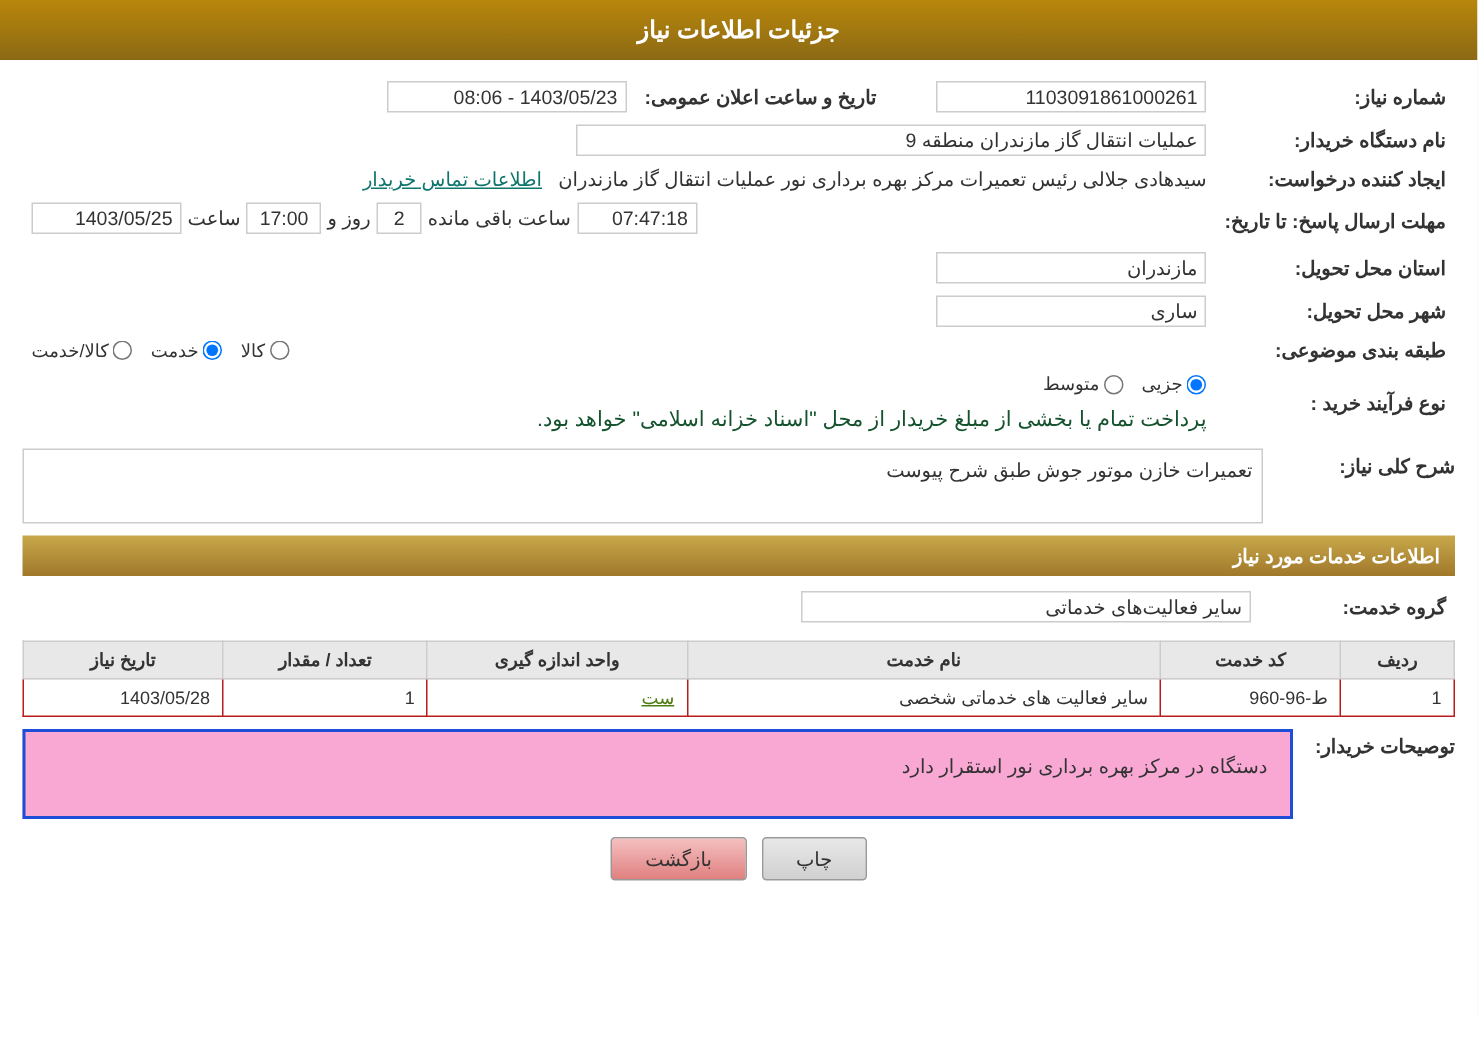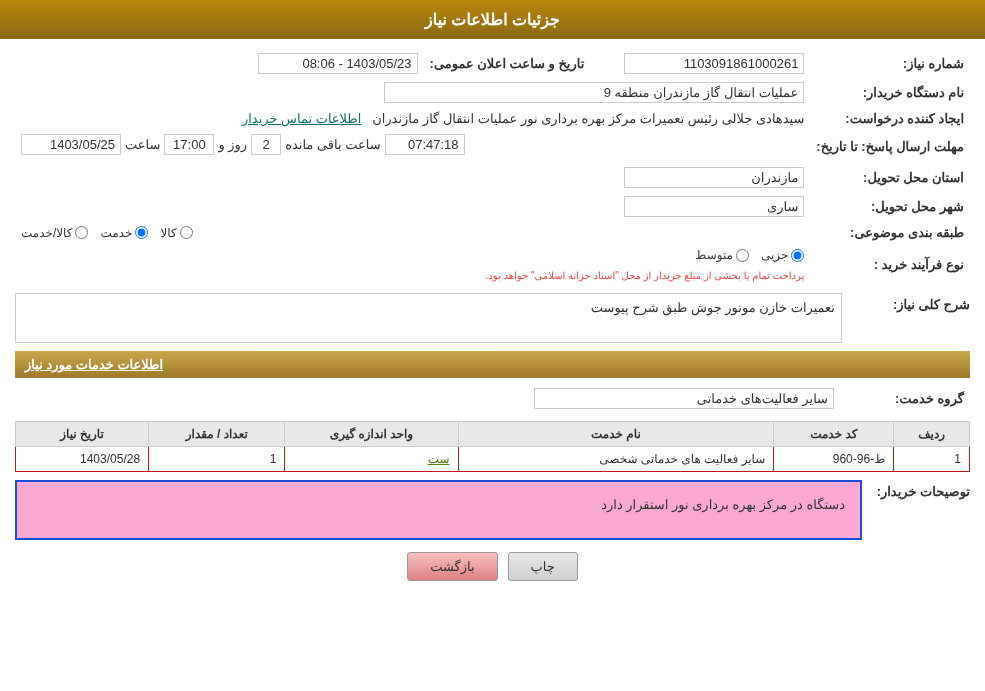--- a/index.html
+++ b/index.html
@@ -44,23 +44,22 @@
       width: 130px;
     }
     .value-cell {
       text-align: right;
     }
     .section-header {
       background: linear-gradient(to bottom, #c8a84b, #a0782a);
       color: #fff;
       padding: 6px 10px;
       font-weight: bold;
-      text-align: left;
+      text-align: right;
       margin: 8px 0 6px 0;
-      text-decoration: underline;
     }
     .link-text {
       color: #0f766e;
       text-decoration: underline;
       cursor: pointer;
     }
     .radio-group {
       display: flex;
       gap: 12px;
       align-items: flex-start;
@@ -230,21 +229,21 @@
             <div class="radio-group">
               <label>
                 <input type="radio" name="purchase" style=""> 
                     <span>متوسط</span>
               </label>
               <label>
                 <input type="radio" name="purchase" checked="" style=""> 
                     <span>جزیی</span>
               </label>
             </div>
-            <div style="font-size:10px; color:#ef4444;">پرداخت تمام یا بخشی از مبلغ خریدار از محل "اسناد خزانه اسلامی" خواهد بود.</div>
+            <div style="font-size:14px; color:#14532d;">پرداخت تمام یا بخشی از مبلغ خریدار از محل "اسناد خزانه اسلامی" خواهد بود.</div>
           </div>
         </td>
       </tr>
     </tbody>
       </table>
 
     <div style="display:flex; align-items:flex-start; gap:8px; margin-bottom:8px;">
       <span class="label-cell" style="width:120px; font-weight:bold; white-space:nowrap; padding-top:4px;">شرح کلی نیاز:</span>
       <div style="flex:1; border:1px solid #ccc; background:#fff; min-height:50px; padding:6px; text-align:right;">
         <span>تعمیرات خازن موتور جوش طبق شرح پیوست</span>

